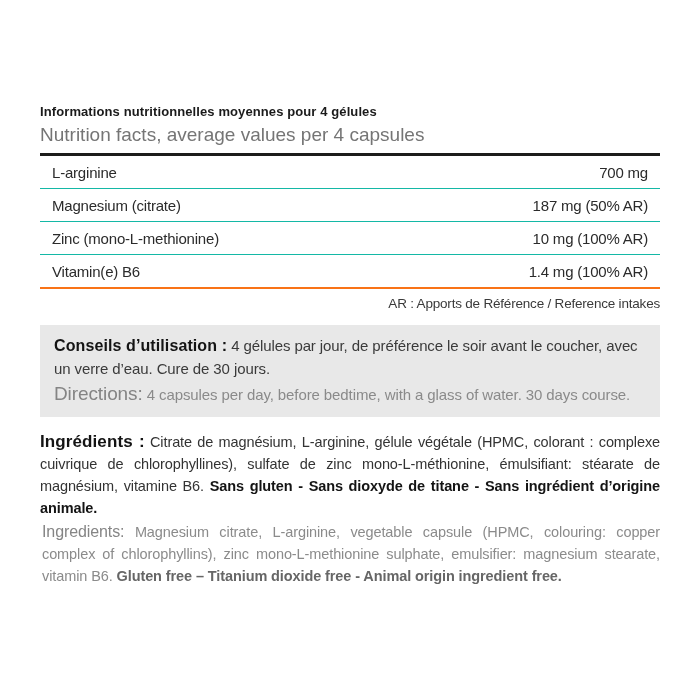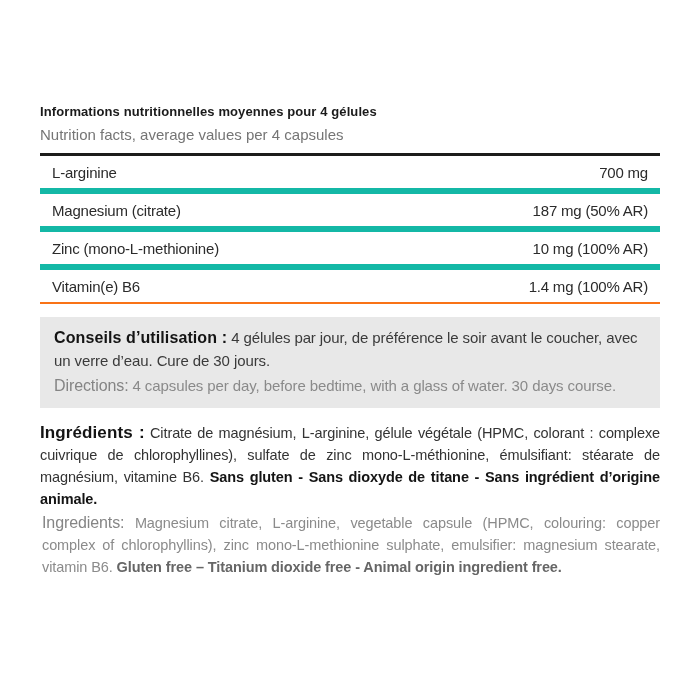--- a/index.html
+++ b/index.html
@@ -24,40 +24,40 @@
   
   .hdr-title {
     font-size: 13px;
     font-weight: 700;
     letter-spacing: 0.1px;
     color: #1a1a1a;
     line-height: 23px;
     margin: 0;
   }
   .hdr-subtitle {
-    font-size: 15px;
+    font-size: 19px;
     font-weight: 400;
     color: #757575;
     line-height: 20px;
     margin: 2px 0 8px 0;
   }
 
   
   .nutri-table {
     border-top: 3px solid #1d1d1b;
   }
   .nutri-row {
     display: flex;
     justify-content: space-between;
     align-items: center;
     height: 32px;
     padding: 0 12px;
     font-size: 15px;
     letter-spacing: -0.2px;
-    border-bottom: 6px solid #14b8a6;
+    border-bottom: 1px solid #14b8a6;
   }
   .nutri-row:last-child {
     border-bottom: 2px solid #f97316;
     gap: 20px;
   }
   .nutri-label { color: #2b2b2b; }
   .nutri-value { color: #2b2b2b; text-align: right; }
 
   .ar-footnote {
     text-align: right;
@@ -87,21 +87,21 @@
     letter-spacing: 0.1px;
   }
   .usage-en {
     margin: 2px 0 0 0;
     font-size: 15px;
     line-height: 23px;
     letter-spacing: -0.1px;
     color: #8a8a8a;
   }
   .usage-en .en-head {
-    font-size: 16px;
+    font-size: 19px;
     color: #848484;
   }
 
   
   .ing-fr {
     margin: 14px 0 0 0;
     font-size: 14.5px;
     line-height: 22px;
     letter-spacing: -0.1px;
     color: #333333;
@@ -150,20 +150,21 @@
     </div>
     <div class="nutri-row">
       <span class="nutri-label">Zinc (mono-L-methionine)</span>
       <span class="nutri-value">10 mg (100% AR)</span>
     </div>
     <div class="nutri-row">
       <span class="nutri-label">Vitamin(e) B6</span>
       <span class="nutri-value">1.4 mg (100% AR)</span>
     </div>
   </div>
+  <p class="ar-footnote">AR : Apports de Référence / Reference intakes</p>
 
   <div class="usage-box">
     <p class="usage-fr">
       <strong>Conseils d’utilisation :</strong>
       <span>4 gélules par jour, de préférence le soir avant le coucher, avec un verre d’eau. Cure de 30 jours.</span>
     </p>
     <p class="usage-en">
       <span class="en-head">Directions:</span>
       <span>4 capsules per day, before bedtime, with a glass of water. 30 days course.</span>
     </p>

